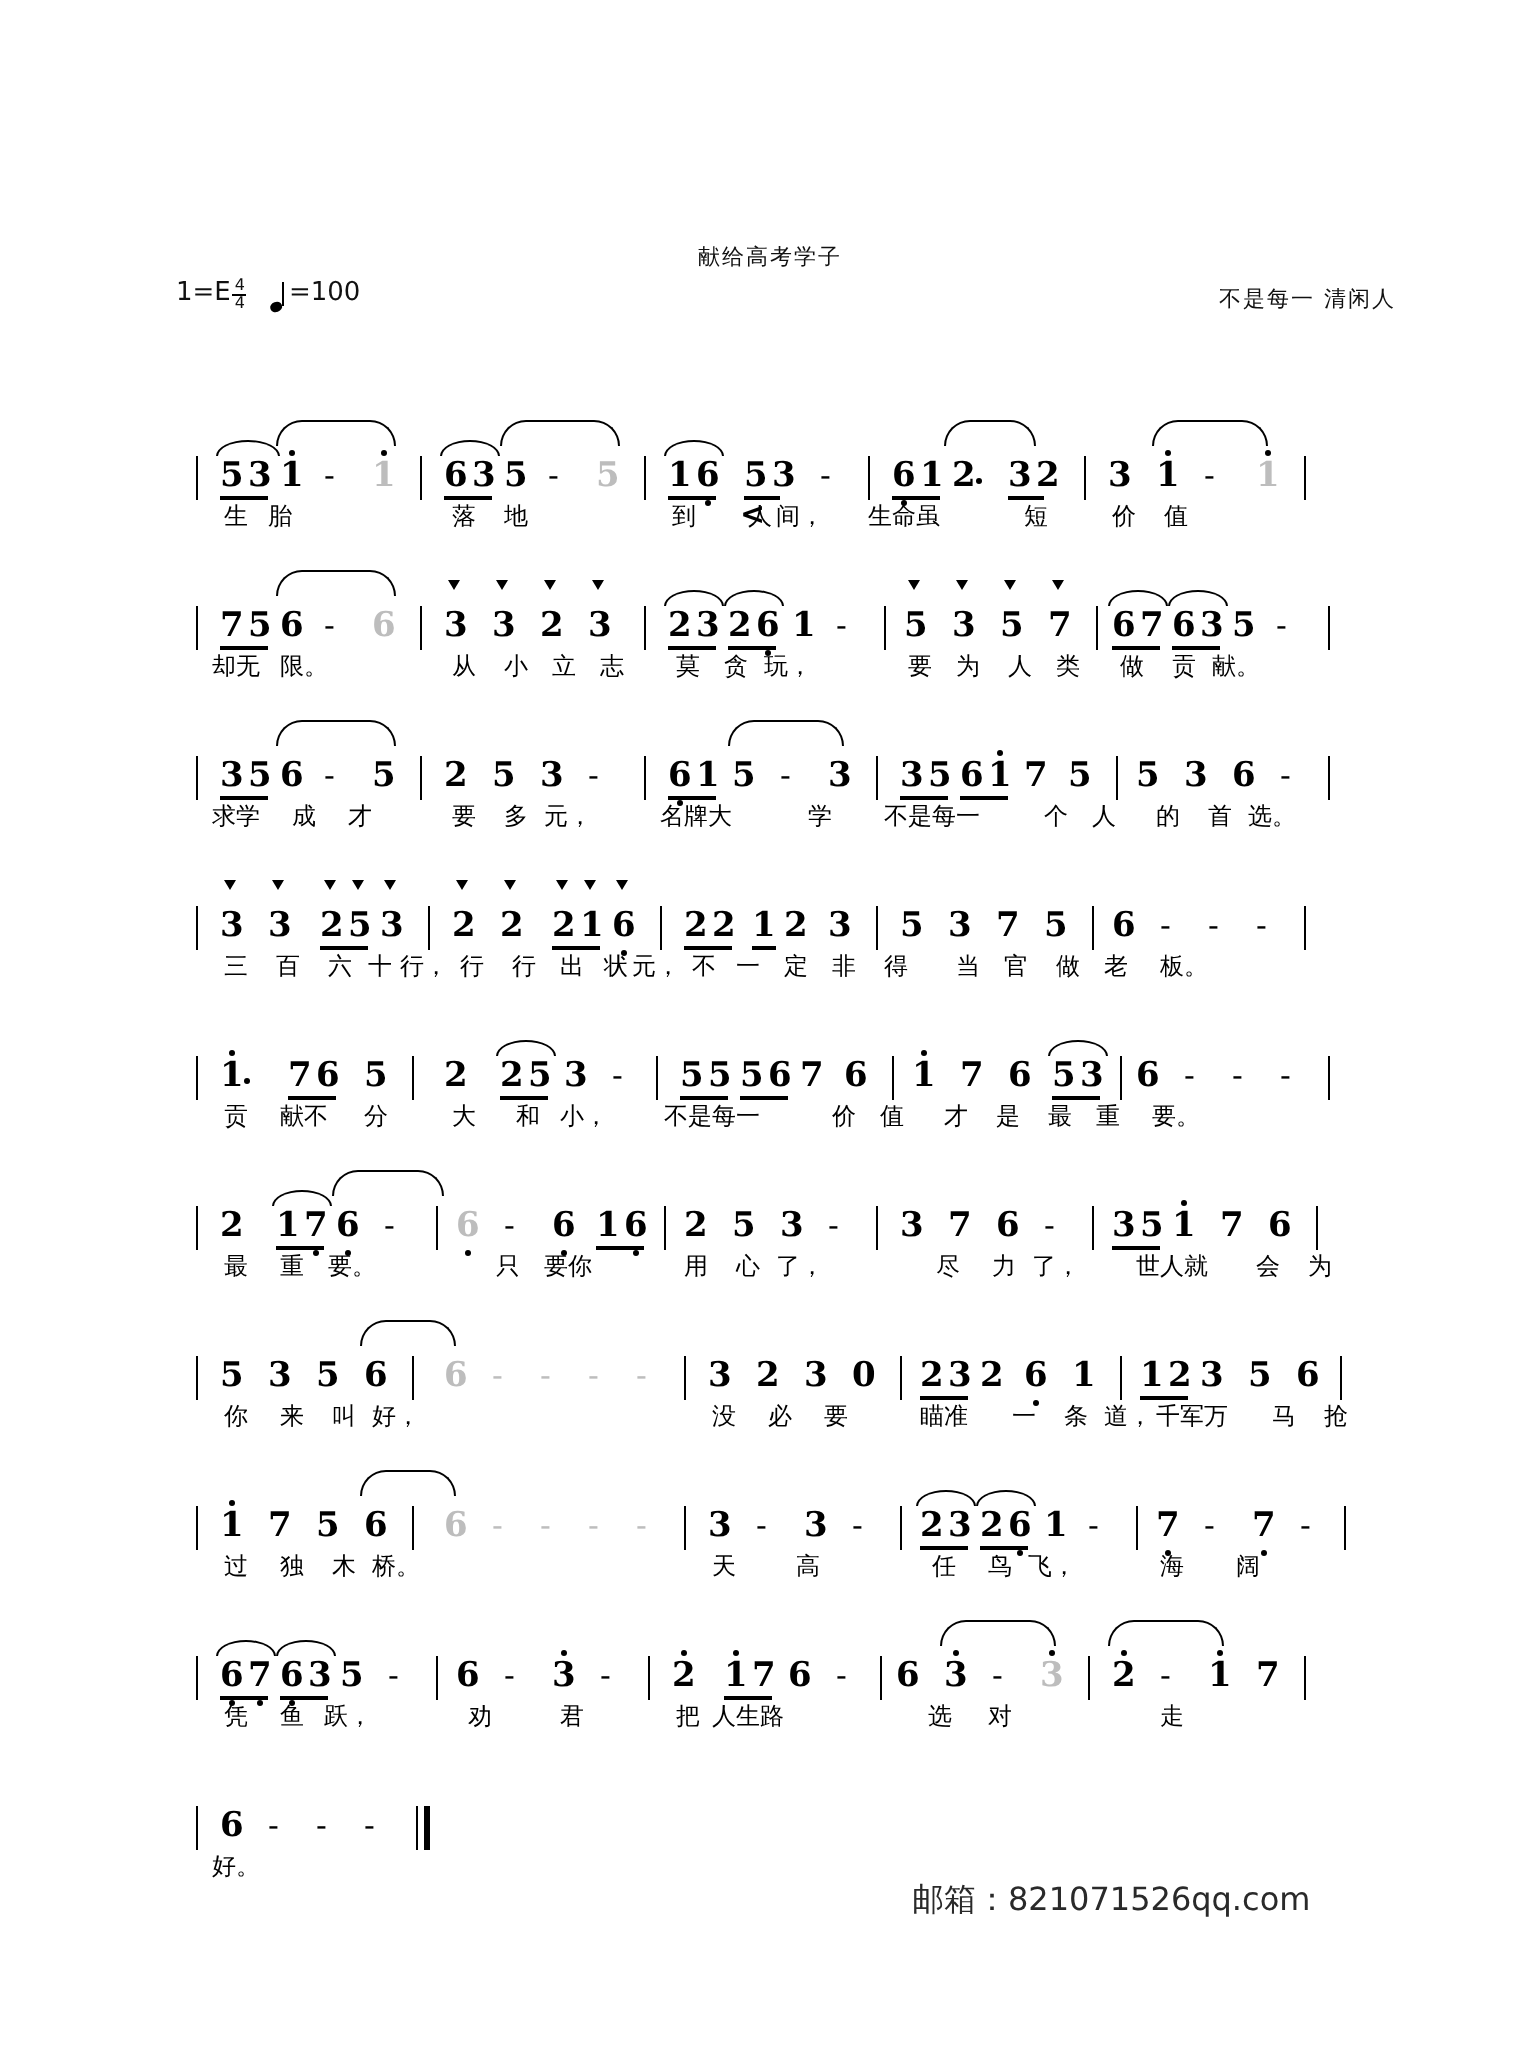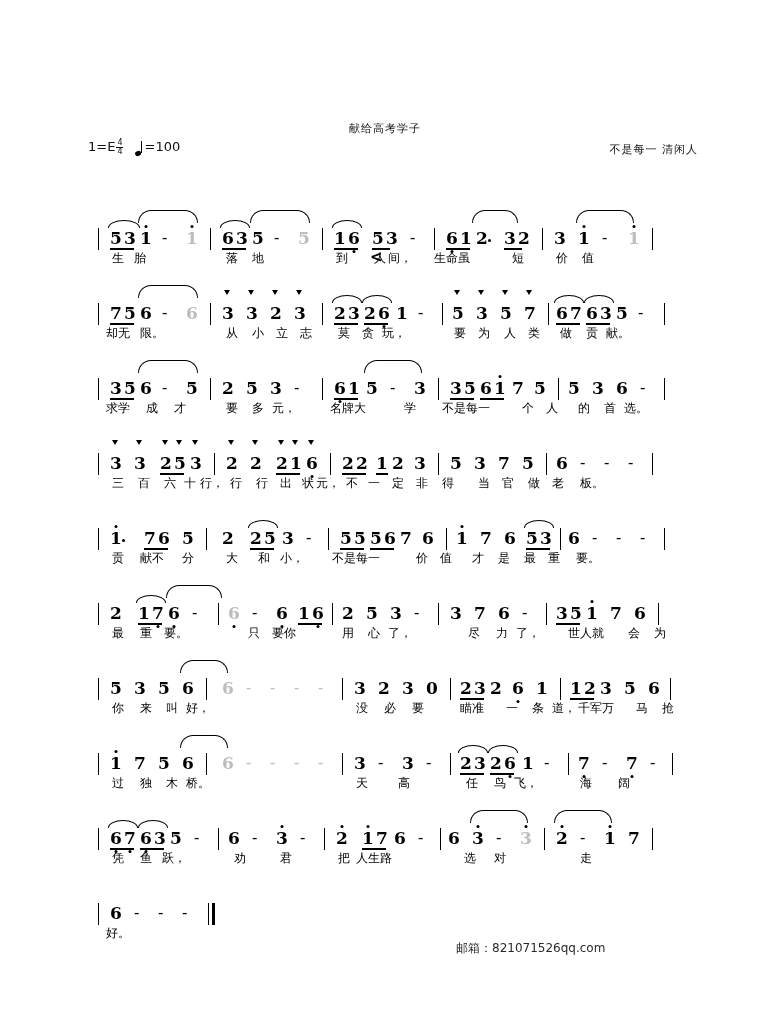--- a/index.html
+++ b/index.html
@@ -225,21 +225,21 @@
     font-size: 12px;
     color: #000;
     white-space: nowrap;
     transform: translateX(-50%);
   }
 
   .email {
     position: absolute;
     left: 456px; top: 940px;
     font-family: "DejaVu Sans", sans-serif;
-    font-size: 12px;
+    font-size: 16px;
     color: #2a2a2a;
     letter-spacing: 0px;
   }
 </style>
 </head>
 <body>
 
 <div class="sheet">
 
   <div class="title-block">

